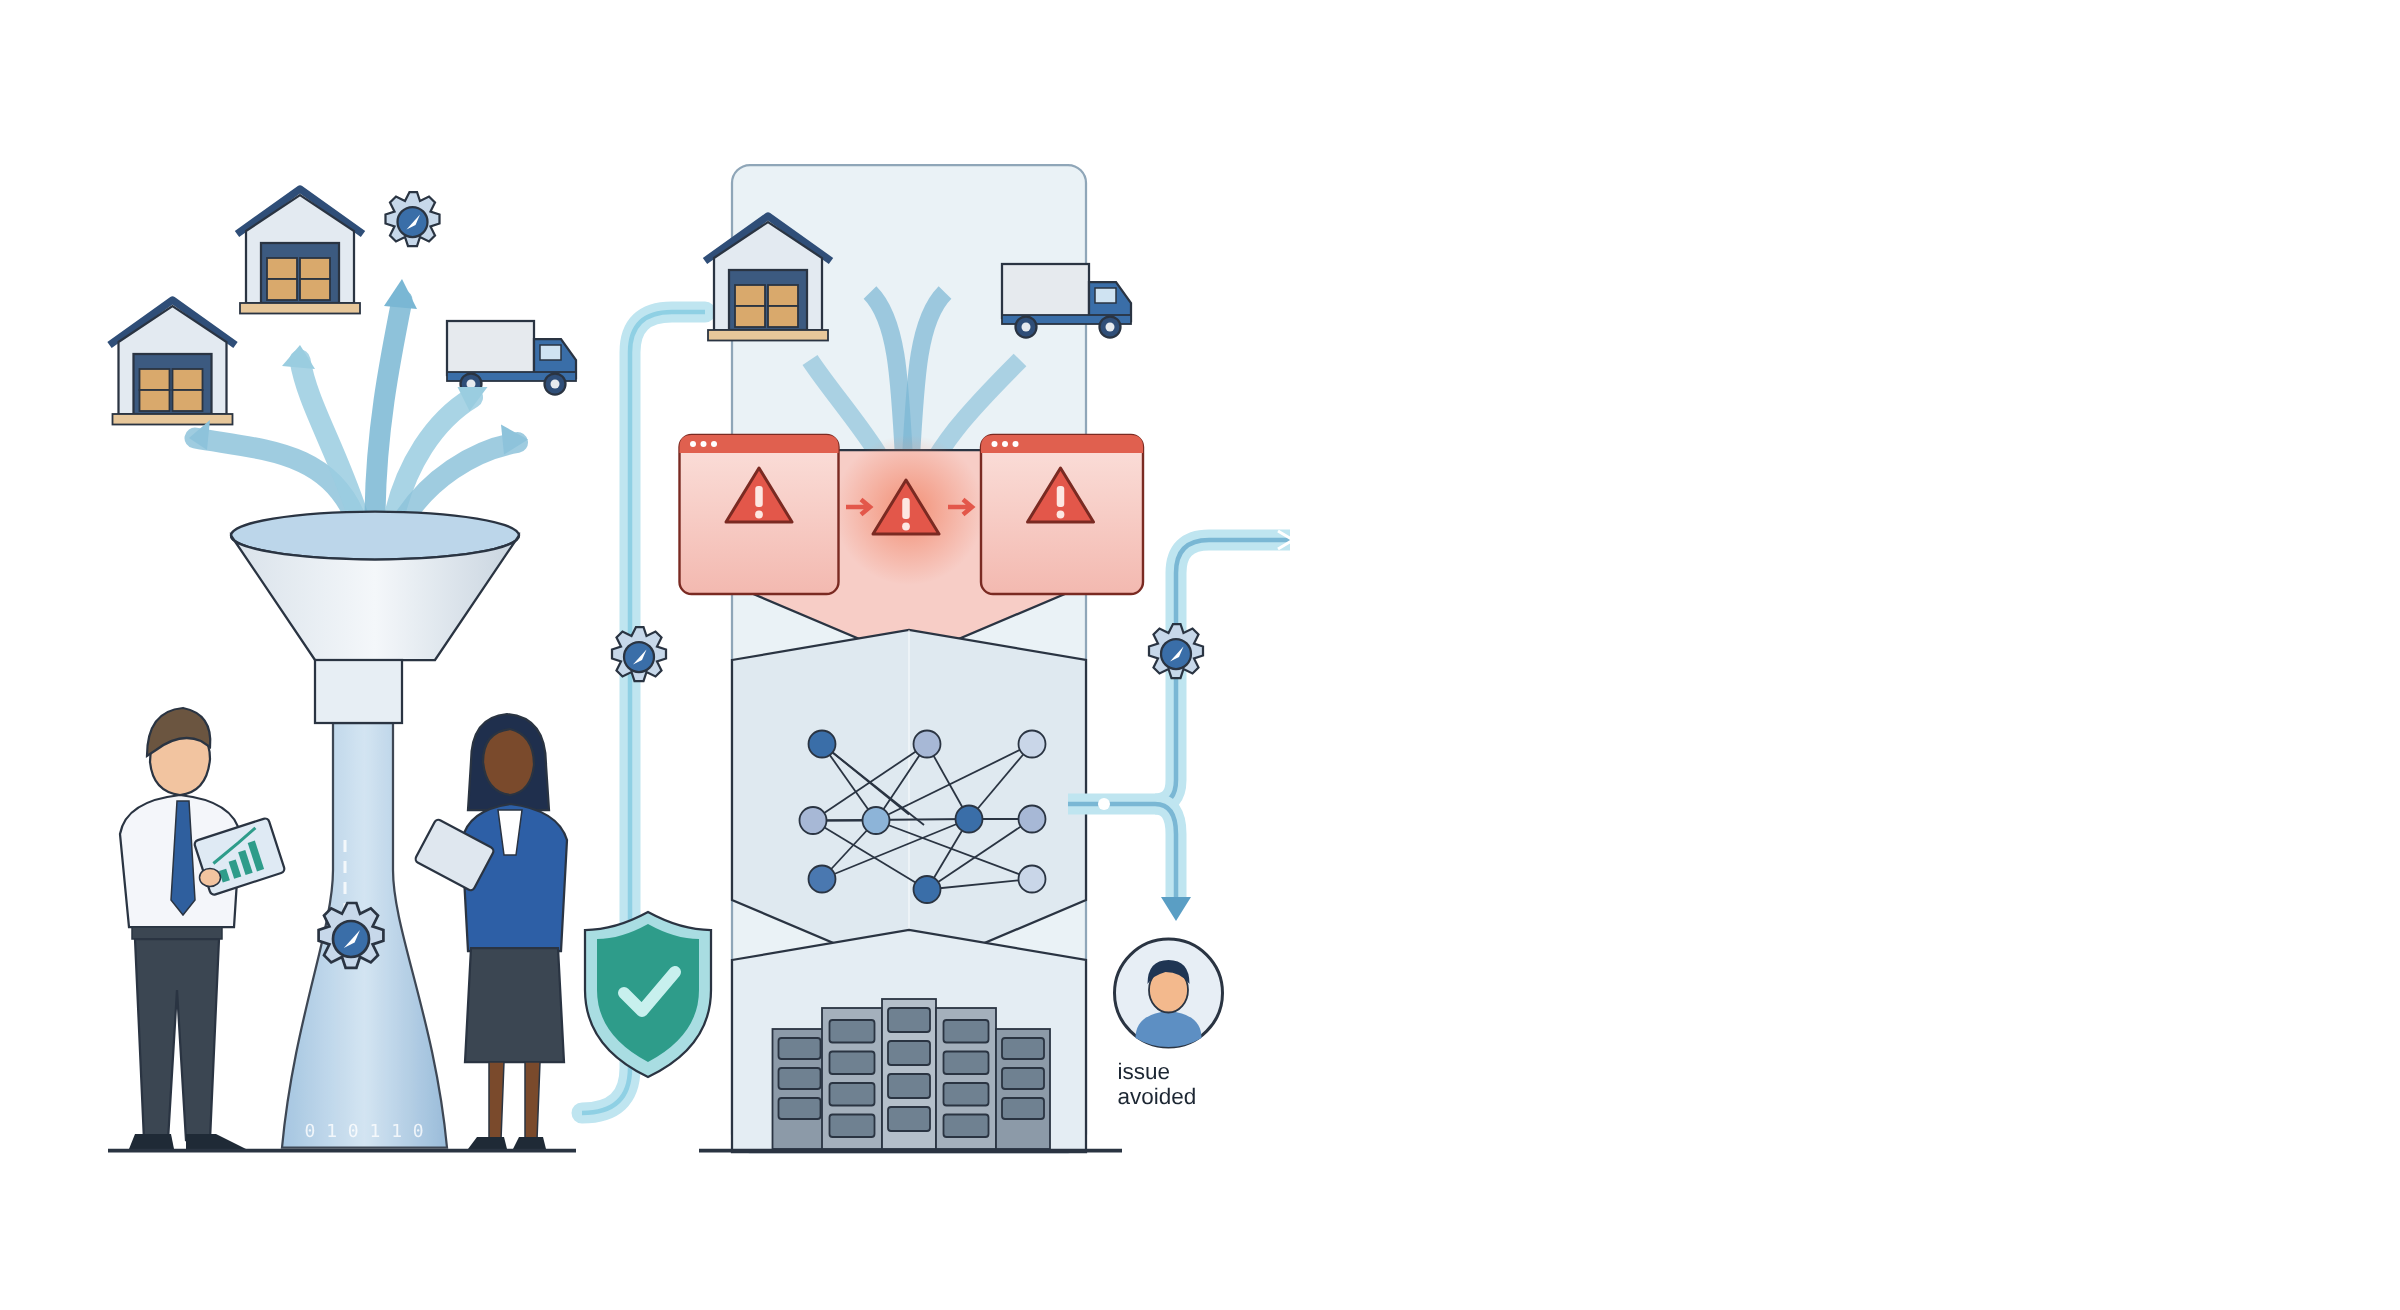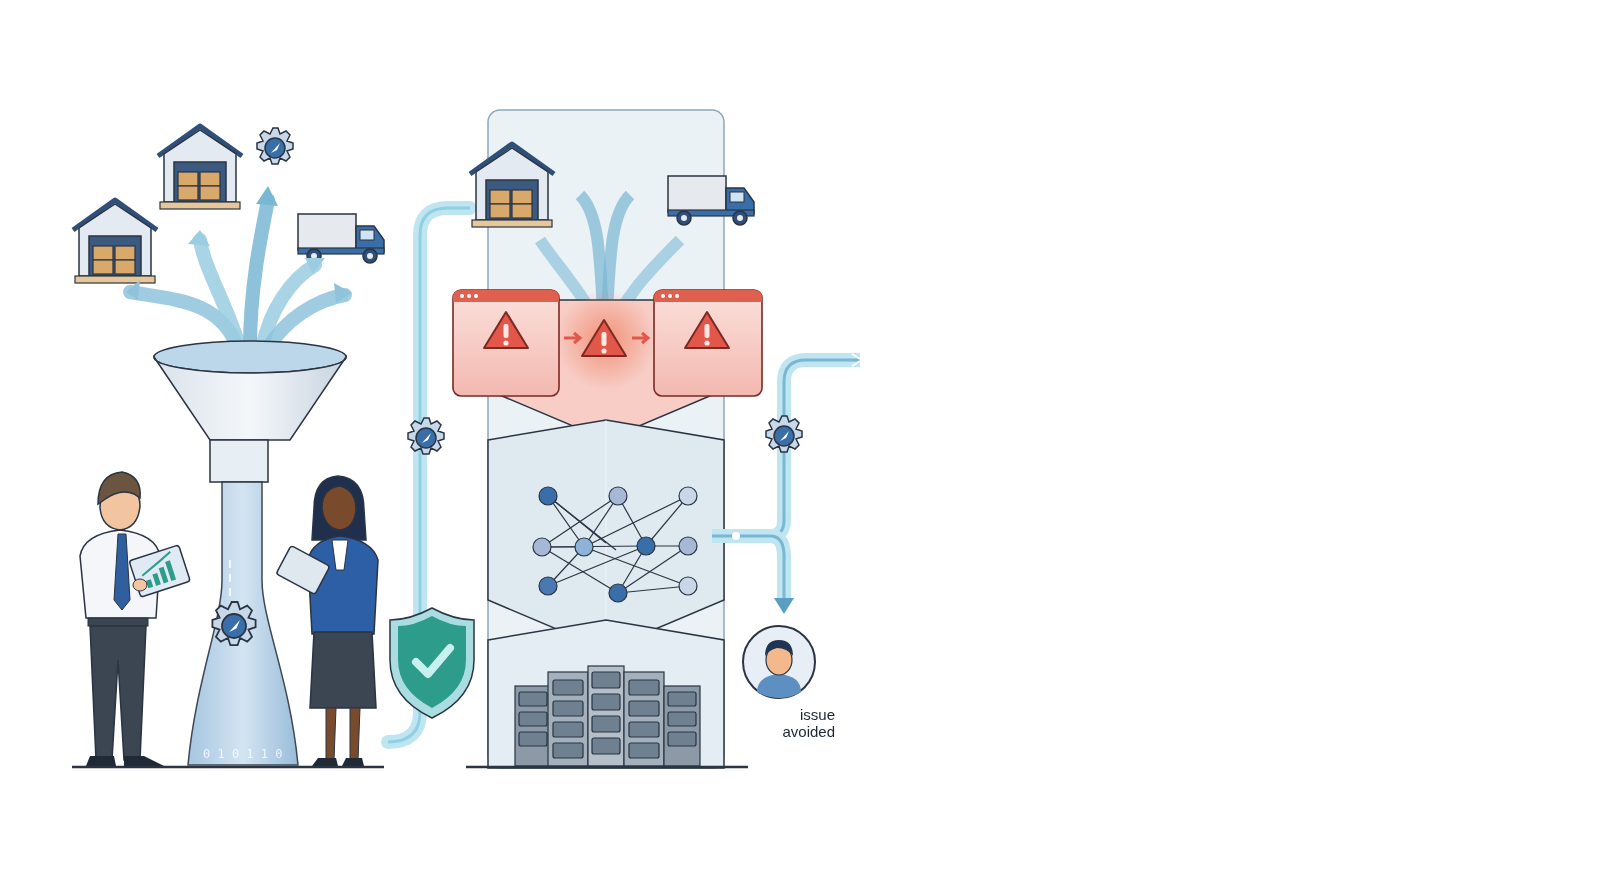--- a/index.html
+++ b/index.html
@@ -1,18 +1,18 @@
 <!DOCTYPE html>
 <html><head>
 <meta charset="utf-8">
 <style>
   html, body { margin:0; padding:0; background:#ffffff; }
   body { width:1600px; height:873px; overflow:hidden; position:relative; font-family:"Liberation Sans", sans-serif; }
   #stage { position:absolute; left:0; top:0; width:1600px; height:873px; }
-  .caption { position:absolute; left:745px; top:706px; width:90px; text-align:right; font-size:15px; line-height:17px; color:#1d2733; font-family:"Liberation Sans", sans-serif; }
+  .caption { position:absolute; left:745px; top:706px; width:90px; text-align:left; font-size:15px; line-height:17px; color:#1d2733; font-family:"Liberation Sans", sans-serif; }
 </style>
 </head>
 <body>
 
 
 
 <svg id="stage" viewBox="0 0 1600 873" xmlns="http://www.w3.org/2000/svg">
   <defs>
     <linearGradient id="streamGrad" x1="0" y1="1" x2="0" y2="0">
       <stop offset="0" stop-color="#6fa3cf"></stop>

